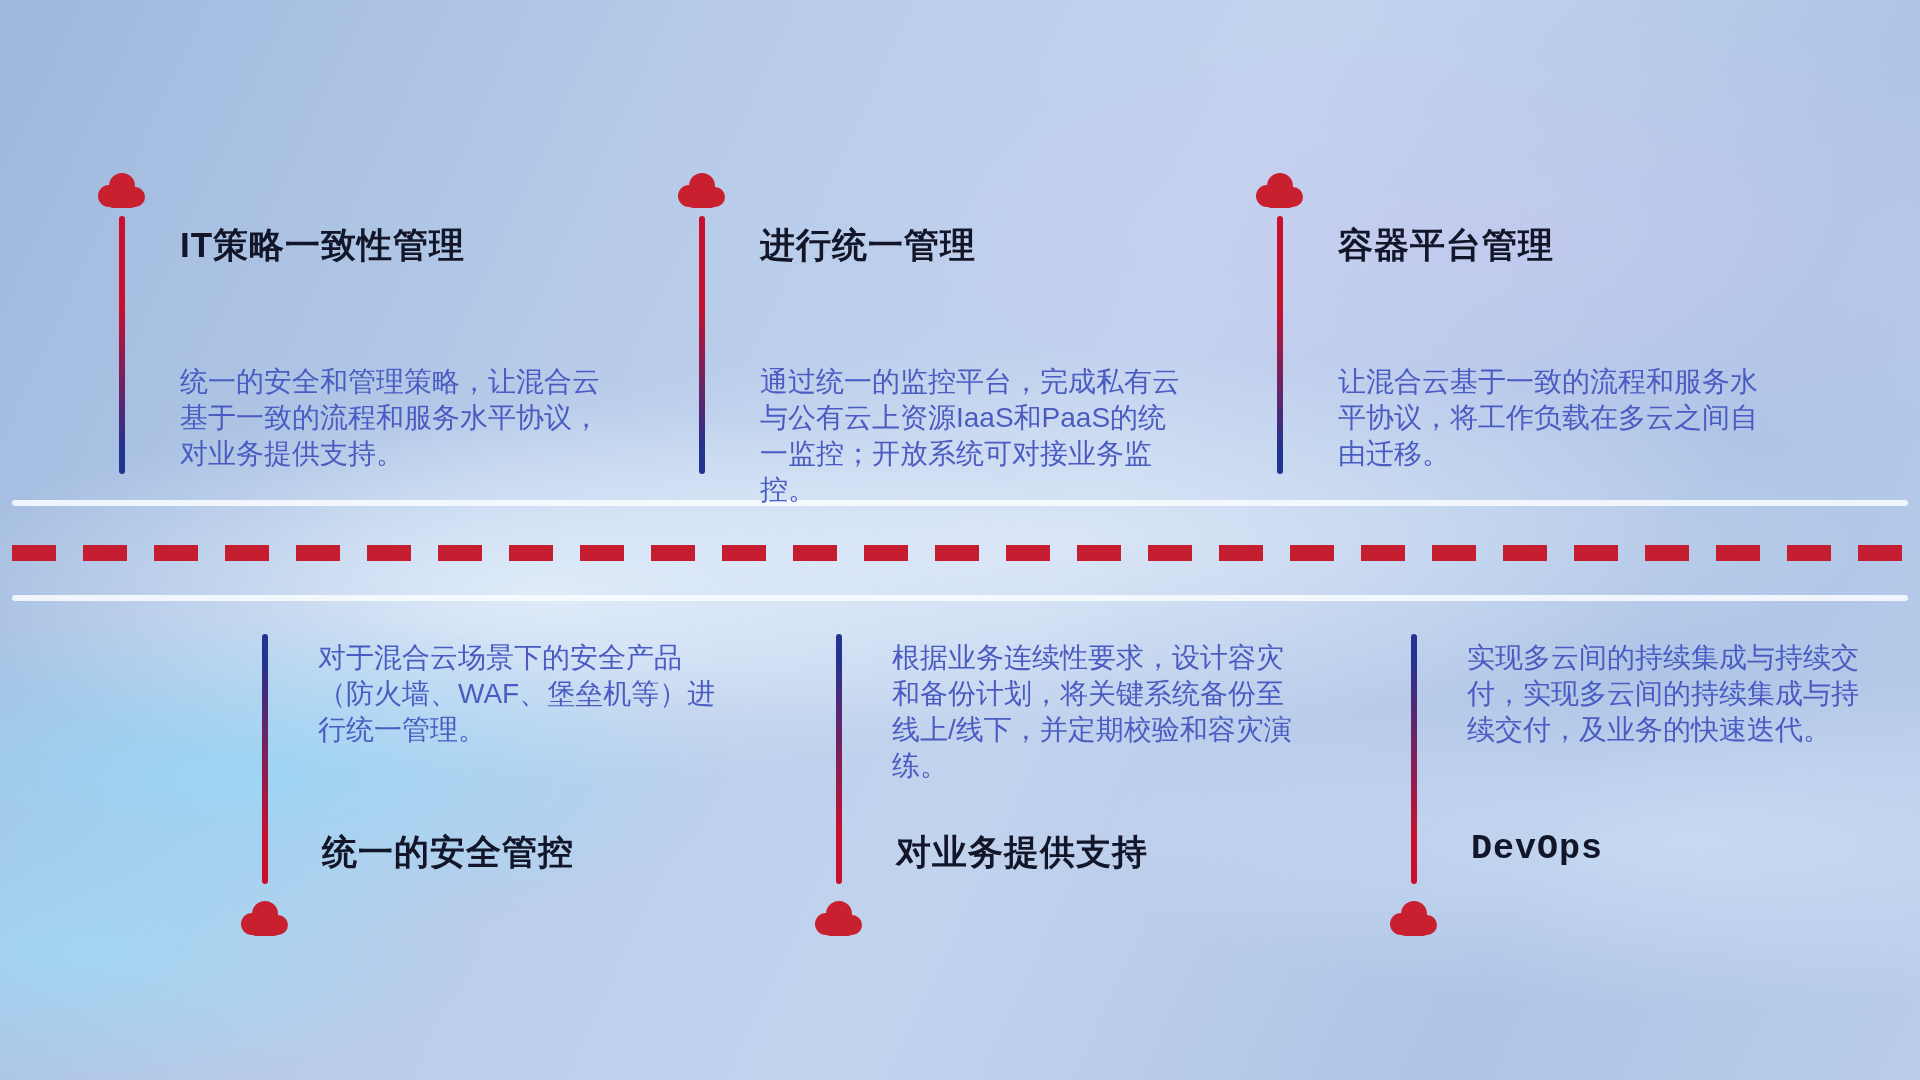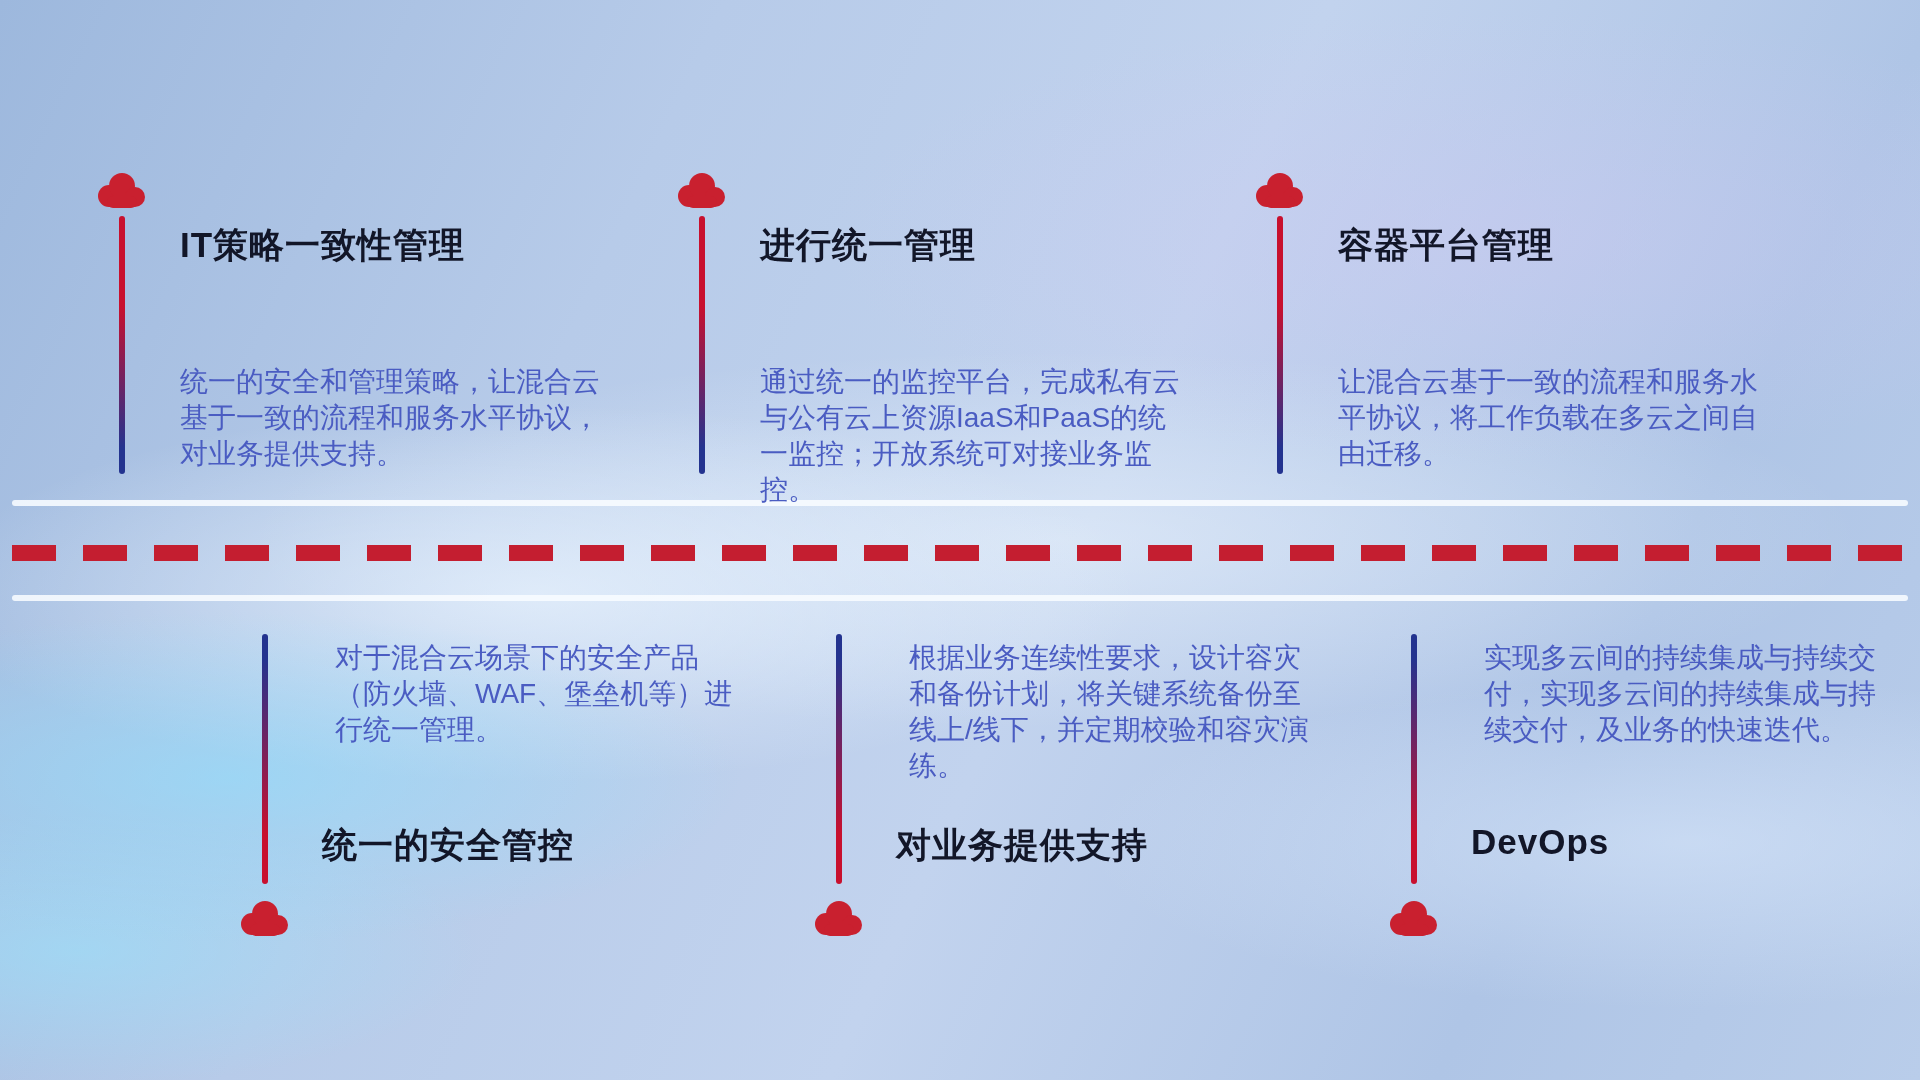--- a/index.html
+++ b/index.html
@@ -89,22 +89,22 @@
   .item.t3 { left: 1280px; }
 
   
   .item.bottom { top: 634px; }
   .item.bottom .rail {
     top: 0;
     height: 250px;
     background: linear-gradient(180deg, #23338f 10%, #c8102e 80%);
   }
   .item.bottom .cloud-icon { top: 264px; }
-  .item.bottom .desc  { left: 70px; top: 6px; width: 404px; }
-  .item.bottom .title { left: 57px; top: 188px; }
+  .item.bottom .desc  { left: 53px; top: 6px; width: 404px; }
+  .item.bottom .title { left: 57px; top: 195px; font-family: Liberation Mono, monospace; }
 
   .item.b1 { left: 265px; }
   .item.b2 { left: 839px; }
   .item.b3 { left: 1414px; }
 </style>
 </head>
 <body>
 
 <div class="canvas">
 

